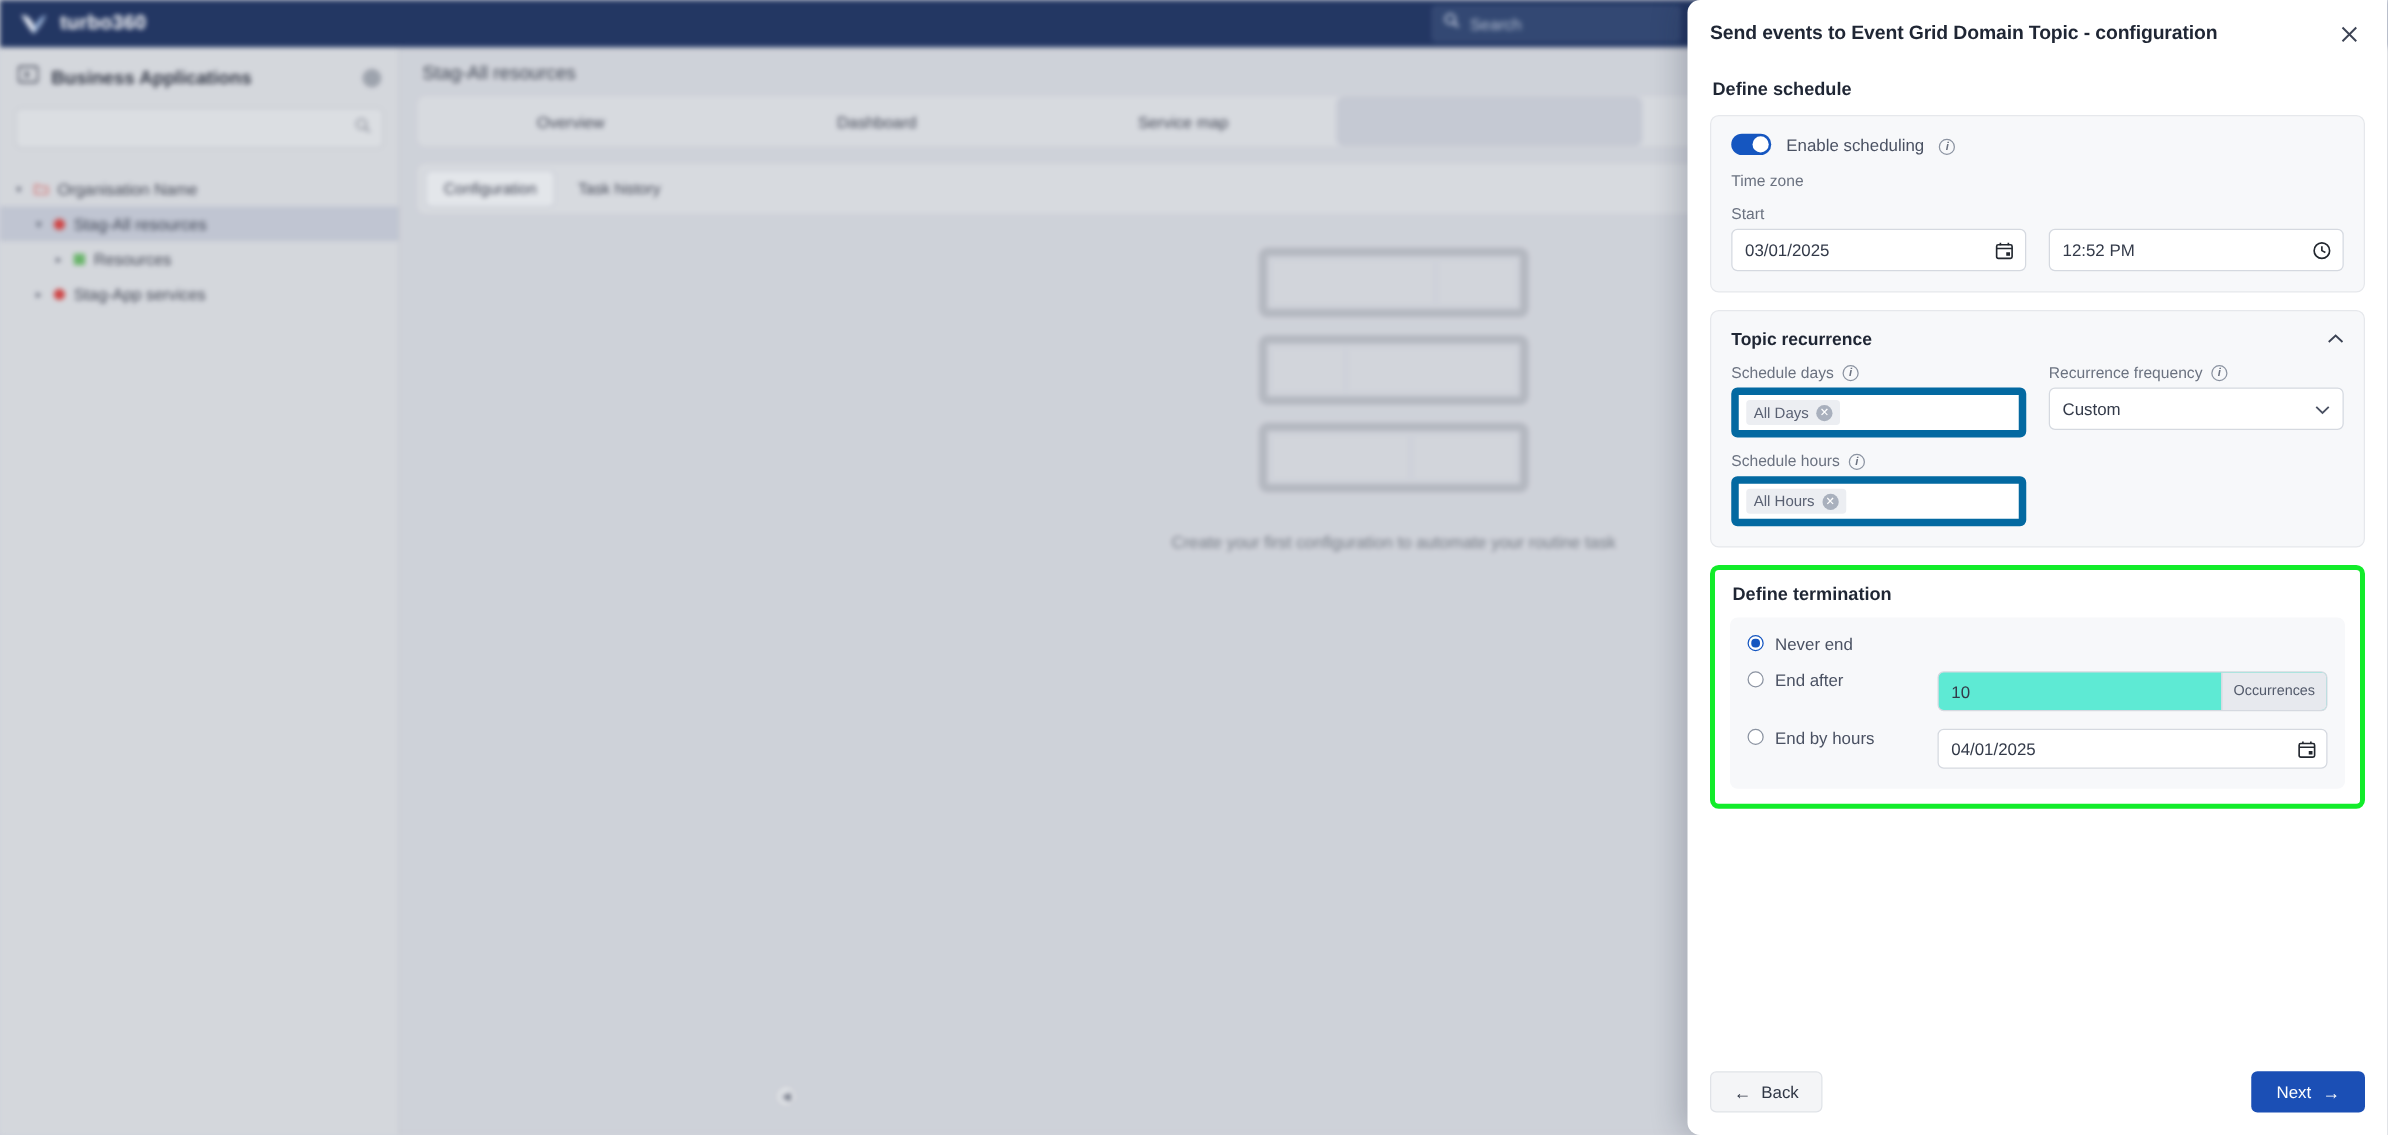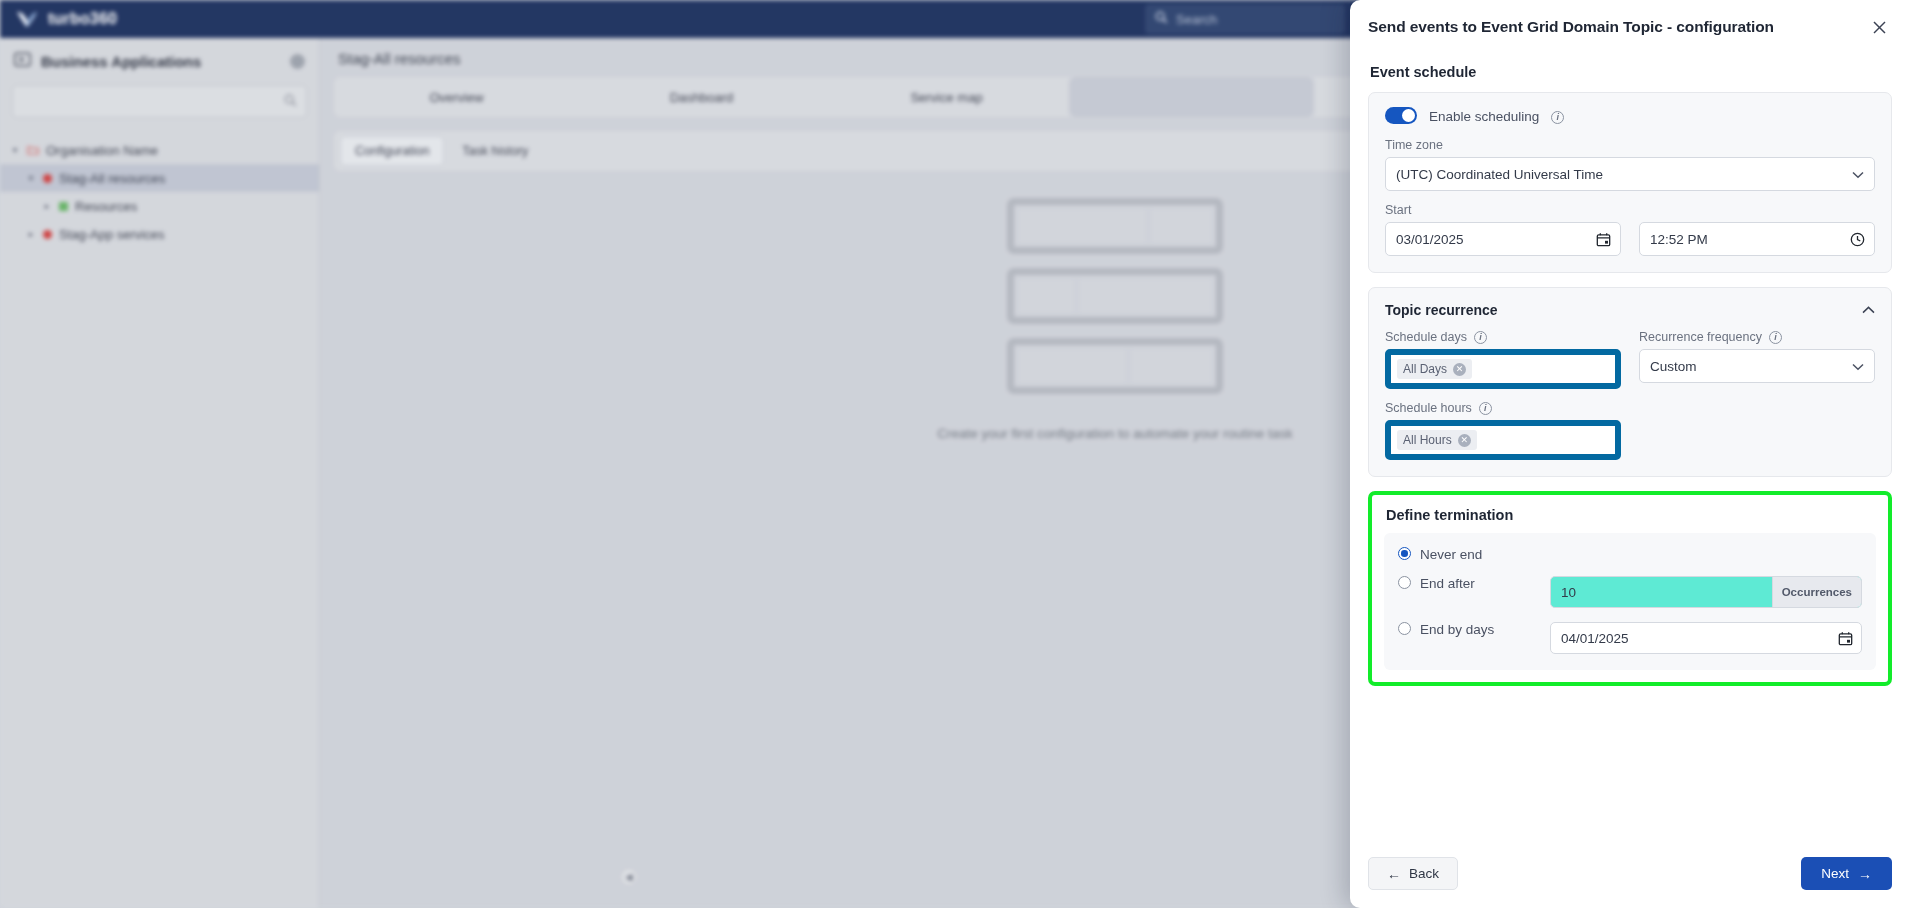--- a/index.html
+++ b/index.html
@@ -203,21 +203,21 @@
   .radio-lbl { font-size: 13.5px; color: #4a5162; margin-left: 9px; width: 130px; }
 
   .occ-group {
     flex: 1; display: flex; height: 32px;
     border: 1px solid #d5d9e0; border-radius: 5px; overflow: hidden; background: #5eead4;
   }
   .occ-group .val { flex: 1; display: flex; align-items: center; padding: 0 10px; font-size: 13.5px; color: #333a49; }
   .occ-group .suffix {
     padding: 0 9px; display: flex; align-items: center;
     background: #e7e9ee; border-left: 1px solid #d5d9e0;
-    font-size: 11.5px; color: #535a6b; font-weight: bold;
+    font-size: 11.5px; color: #535a6b;
   }
   .date-group {
     flex: 1; display: flex; height: 32px;
     border: 1px solid #d5d9e0; border-radius: 5px; overflow: hidden; background: #fff;
   }
   .date-group .val { flex: 1; display: flex; align-items: center; padding: 0 10px; font-size: 13.5px; color: #333a49; }
   .date-group .ic { width: 32px; display: flex; align-items: center; justify-content: center; }
 
   .panel-foot {
     padding: 14px 18px 18px 18px;
@@ -352,39 +352,31 @@
     <div class="panel-close">
       <svg width="15" height="15" viewBox="0 0 15 15">
           <line x1="2" y1="2" x2="13" y2="13" stroke="#3c4354" stroke-width="1.5"></line>
           <line x1="13" y1="2" x2="2" y2="13" stroke="#3c4354" stroke-width="1.5"></line>
         </svg>
     </div>
   </div>
 
   <div class="panel-body">
 
-    <div class="sec-h1">Event schedule</div>
+    <div class="sec-h1">Define schedule</div>
 
     <div class="card">
       <div class="toggle-row">
         <div class="toggle"></div>
         <span class="toggle-label">Enable scheduling</span>
         <span class="info-i">i</span>
       </div>
 
       <div class="fld-label">
         <span>Time zone</span>
-      </div>
-      <div class="input sel">
-        <span>(UTC) Coordinated Universal Time</span>
-        <span>
-          <svg width="12" height="8" viewBox="0 0 12 8">
-              <path d="M1 1.5 L6 6.3 L11 1.5" fill="none" stroke="#4b5263" stroke-width="1.5"></path>
-            </svg>
-        </span>
       </div>
 
       <div class="fld-label" style="margin-top:12px">
         <span>Start</span>
       </div>
       <div class="row2">
         <div>
           <div class="date-input">
             <span class="txt">03/01/2025</span>
             <span class="ic">
@@ -481,21 +473,21 @@
           <span class="radio"></span>
           <span class="radio-lbl">End after</span>
           <span class="occ-group">
             <span class="val">10</span>
             <span class="suffix">Occurrences</span>
           </span>
         </div>
 
         <div class="radio-row">
           <span class="radio"></span>
-          <span class="radio-lbl">End by days</span>
+          <span class="radio-lbl">End by hours</span>
           <span class="date-group">
             <span class="val">04/01/2025</span>
             <span class="ic">
               <svg width="15" height="15" viewBox="0 0 16 16">
                   <rect x="1.4" y="3" width="13.2" height="11.6" rx="1.4" fill="none" stroke="#22272f" stroke-width="1.4"></rect>
                   <line x1="1.4" y1="6.2" x2="14.6" y2="6.2" stroke="#22272f" stroke-width="1.4"></line>
                   <line x1="4.6" y1="1.3" x2="4.6" y2="3.4" stroke="#22272f" stroke-width="1.4"></line>
                   <line x1="11.4" y1="1.3" x2="11.4" y2="3.4" stroke="#22272f" stroke-width="1.4"></line>
                   <rect x="9.6" y="9.4" width="3.2" height="3" fill="#22272f"></rect>
                 </svg>

